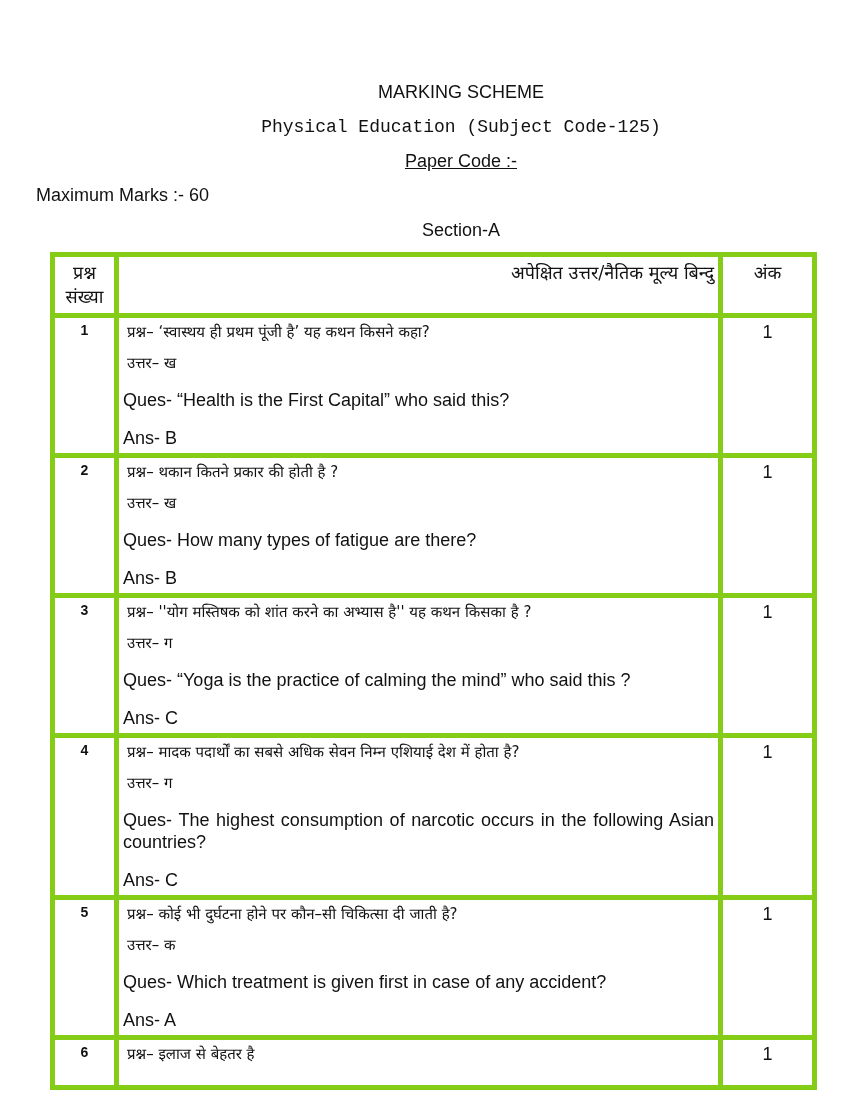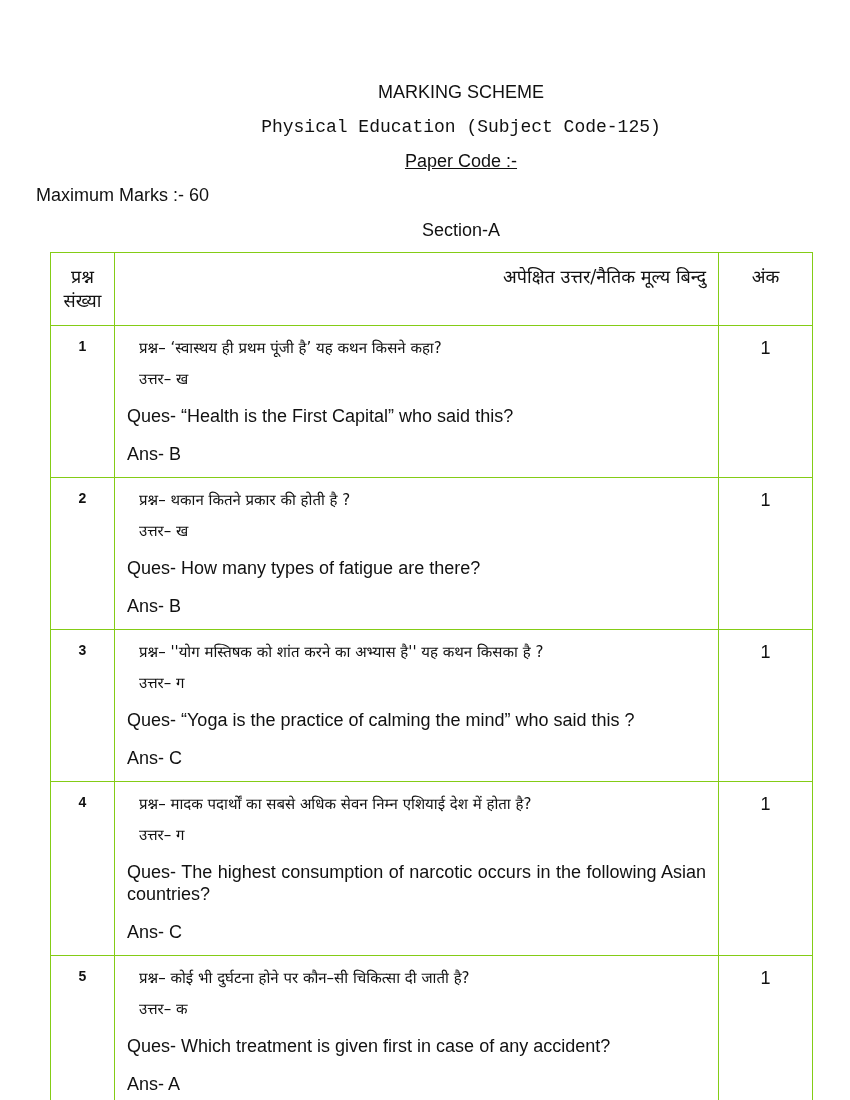--- a/index.html
+++ b/index.html
@@ -12,34 +12,34 @@
     #h-subject { top: 117px; font-family: Liberation Mono, monospace; }
     #h-paper { top: 151px; text-decoration: underline; }
     #h-marks { top: 185px; text-align: left; width: 768px; left: 0; }
     #h-section { top: 220px; }
 
     table.ms {
       position: absolute; left: 50px; top: 252px;
       width: 762px; border-collapse: collapse; table-layout: fixed;
     }
     table.ms td, table.ms th {
-      border: 1px solid #84cc16; vertical-align: top; padding: 12px;
+      border: 5px solid #84cc16; vertical-align: top; padding: 4px;
     }
     col.c1 { width: 64px; }
     col.c2 { width: 604px; }
     col.c3 { width: 94px; }
     th { font-weight: normal; font-family: "DejaVu Serif", serif; font-size: 18px; }
     th.h1 { text-align: center; line-height: 24px; padding-top: 2px; }
     th.h2 { text-align: right; line-height: 24px; padding-top: 2px; }
     th.h3 { text-align: center; line-height: 24px; padding-top: 2px; }
     tr.hrow { height: 61px; }
     td.num { text-align: center; font-size: 14px; font-weight: bold; padding-top: 6px; }
     td.mark { text-align: center; font-size: 18px; padding-top: 3px; }
     td.body { padding: 4px 7px 0 8px; }
-    .hi { font-family: "DejaVu Sans", sans-serif; font-size: 15px; line-height: 20px; margin: 0 0 11px 12px; }
+    .hi { font-family: "DejaVu Sans", sans-serif; font-size: 15px; line-height: 20px; margin: 0 0 11px 4px; }
     .en { font-size: 18px; line-height: 22px; margin: 16px 0 9px 0; text-align: justify; }
     .en:last-child { margin-bottom: 0; }
   </style>
 </head>
 <body>
 
 <div class="hdr" id="h-title">MARKING SCHEME</div>
 <div class="hdr" id="h-subject">Physical Education (Subject Code-125)</div>
 <div class="hdr" id="h-paper">Paper Code :-</div>
 <div class="hdr" id="h-marks">Maximum Marks :- 60</div>

